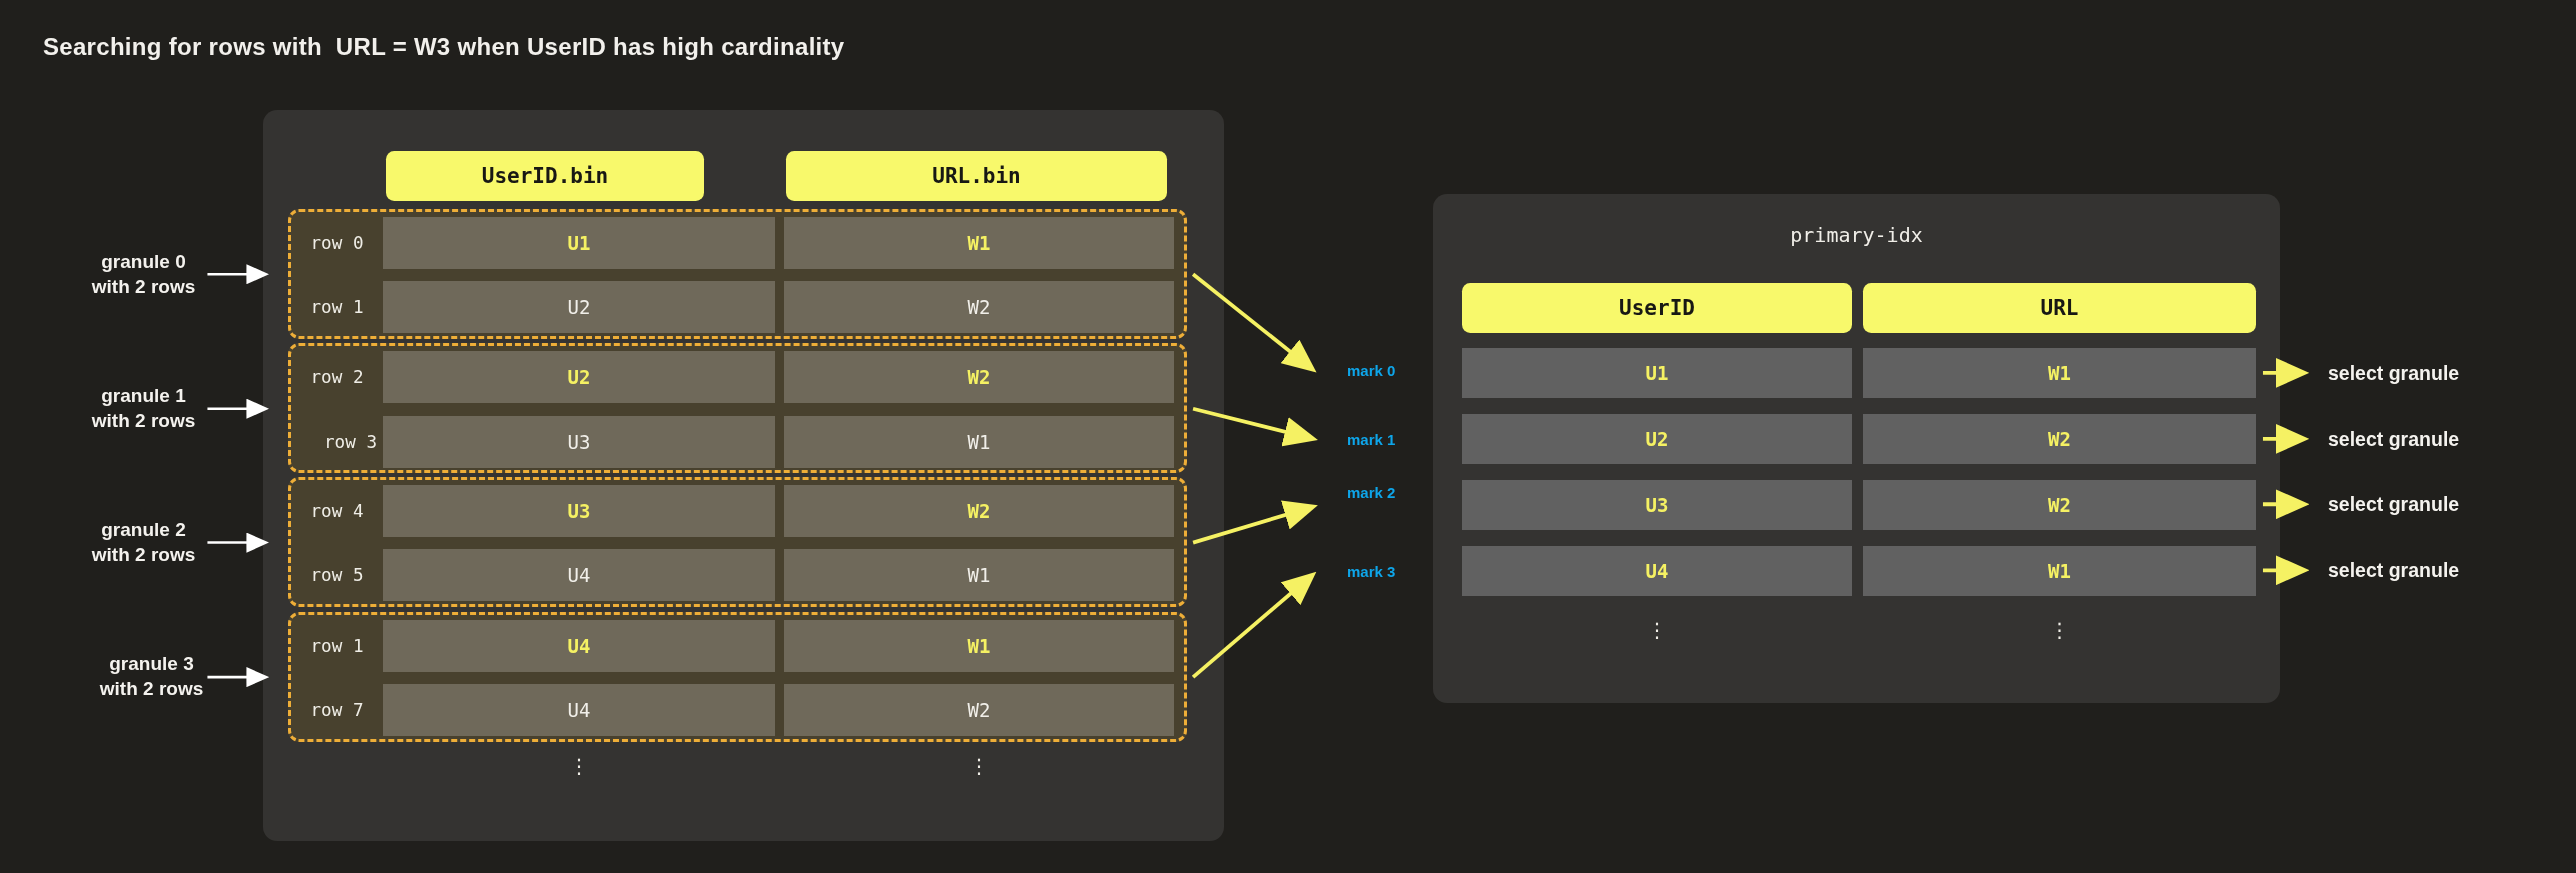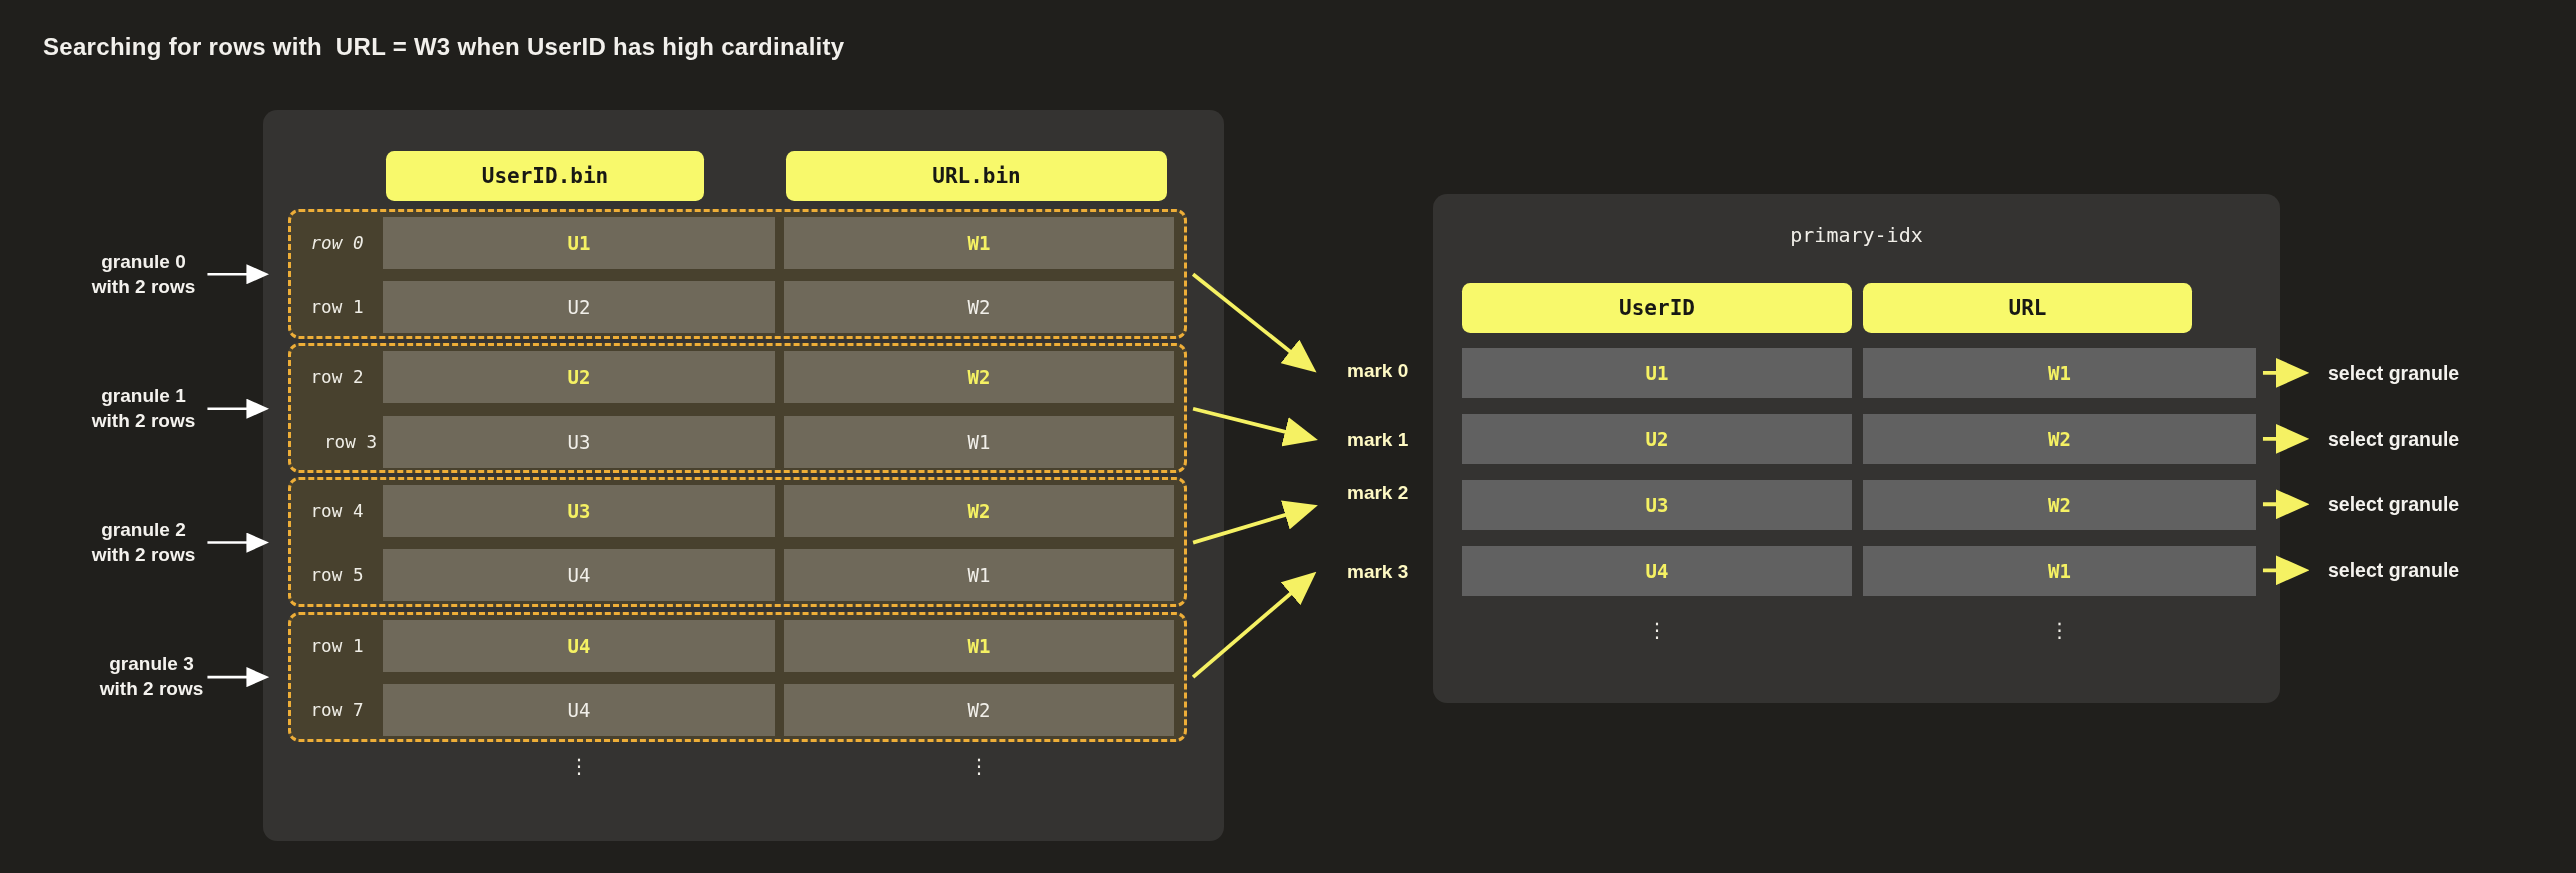--- a/index.html
+++ b/index.html
@@ -23,21 +23,21 @@
   .cell.u{left:383px;width:392px;}
   .cell.w{left:784px;width:390px;}
   .cell.hl{color:#f5f163;font-weight:700;}
 
   .idxcell{height:50px;line-height:50px;text-align:center;background:#616161;
            font-family:"DejaVu Sans Mono",monospace;font-size:19px;font-weight:700;color:#f5f163;}
   .idxcell.u{left:1462px;width:390px;}
   .idxcell.w{left:1863px;width:393px;}
 
   .gr-label{width:207px;text-align:center;color:#f4f2ee;font-size:19px;font-weight:bold;line-height:24.5px;}
-  .mark{left:1347px;height:26.4px;line-height:26.4px;color:#fef9c3;font-size:19px;font-weight:bold;}
+  .mark{left:1347px;height:26.4px;line-height:26.4px;color:#0ea5e9;font-size:15px;font-weight:bold;}
   .select{left:2328px;height:26.4px;line-height:26.4px;color:#f4f2ee;font-size:19.5px;font-weight:bold;}
   .dots{height:38px;line-height:19px;text-align:center;color:#efede6;font-size:20px;
         font-family:"DejaVu Sans",sans-serif;letter-spacing:0;}
   .idx-title{left:1433px;width:847px;top:223px;text-align:center;color:#f0eee8;
              font-family:"DejaVu Sans Mono",monospace;font-size:20px;}
   svg.overlay{position:absolute;left:0;top:0;pointer-events:none;}
 </style>
 </head>
 <body>
 
@@ -48,21 +48,21 @@
   <div class="abs panel" id="bin-panel"></div>
 
   <div class="abs colhead" style="left:386px;top:151px;width:318px;">UserID.bin</div>
   <div class="abs colhead" style="left:786px;top:151px;width:381px;">URL.bin</div>
 
   <div class="abs granule" style="top:209px;"></div>
   <div class="abs granule" style="top:343px;"></div>
   <div class="abs granule" style="top:477px;"></div>
   <div class="abs granule" style="top:612px;"></div>
 
-  <div class="abs rowlabel" style="top:217px;font-style:italic;">row 0</div>
+  <div class="abs rowlabel" style="top:217px;">row 0</div>
   <div class="abs cell u hl" style="top:217px;">U1</div>
   <div class="abs cell w hl" style="top:217px;">W1</div>
 
   <div class="abs rowlabel" style="top:281px;">row 1</div>
   <div class="abs cell u" style="top:281px;">U2</div>
   <div class="abs cell w" style="top:281px;">W2</div>
 
   <div class="abs rowlabel" style="top:351px;">row 2</div>
   <div class="abs cell u hl" style="top:351px;">U2</div>
   <div class="abs cell w hl" style="top:351px;">W2</div>
@@ -109,21 +109,21 @@
 
   <div class="abs mark" style="top:358px;">mark 0</div>
   <div class="abs mark" style="top:427px;">mark 1</div>
   <div class="abs mark" style="top:480px;">mark 2</div>
   <div class="abs mark" style="top:559px;">mark 3</div>
 
   <div class="abs panel" id="idx-panel"></div>
   <div class="abs idx-title">primary-idx</div>
 
   <div class="abs colhead" style="left:1462px;top:283px;width:390px;">UserID</div>
-  <div class="abs colhead" style="left:1863px;top:283px;width:329px;">URL</div>
+  <div class="abs colhead" style="left:1863px;top:283px;width:393px;">URL</div>
 
   <div class="abs idxcell u" style="top:348px;">U1</div>
   <div class="abs idxcell w" style="top:348px;">W1</div>
   <div class="abs idxcell u" style="top:414px;">U2</div>
   <div class="abs idxcell w" style="top:414px;">W2</div>
   <div class="abs idxcell u" style="top:480px;">U3</div>
   <div class="abs idxcell w" style="top:480px;">W2</div>
   <div class="abs idxcell u" style="top:546px;">U4</div>
   <div class="abs idxcell w" style="top:546px;">W1</div>
 

